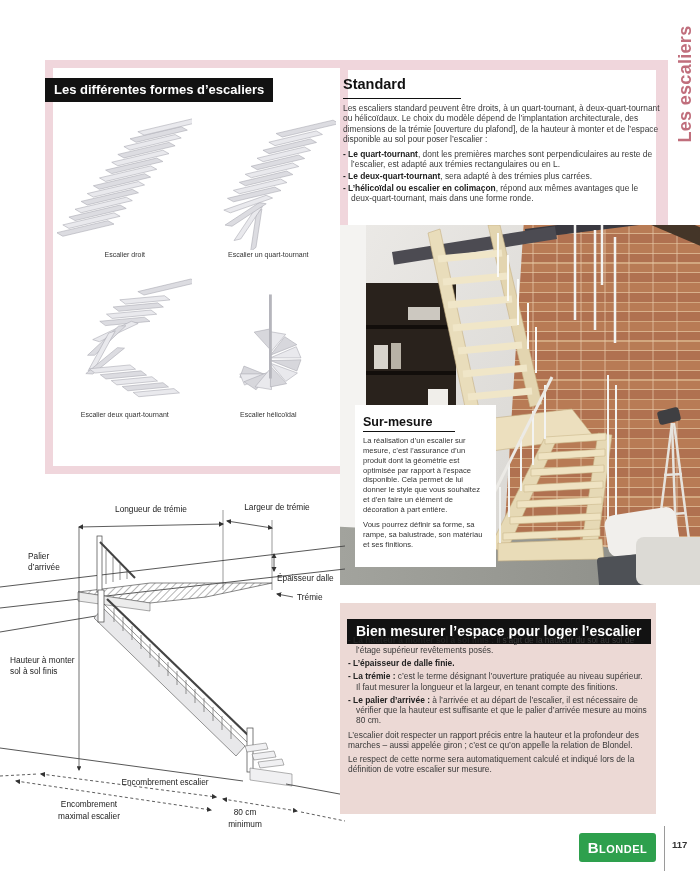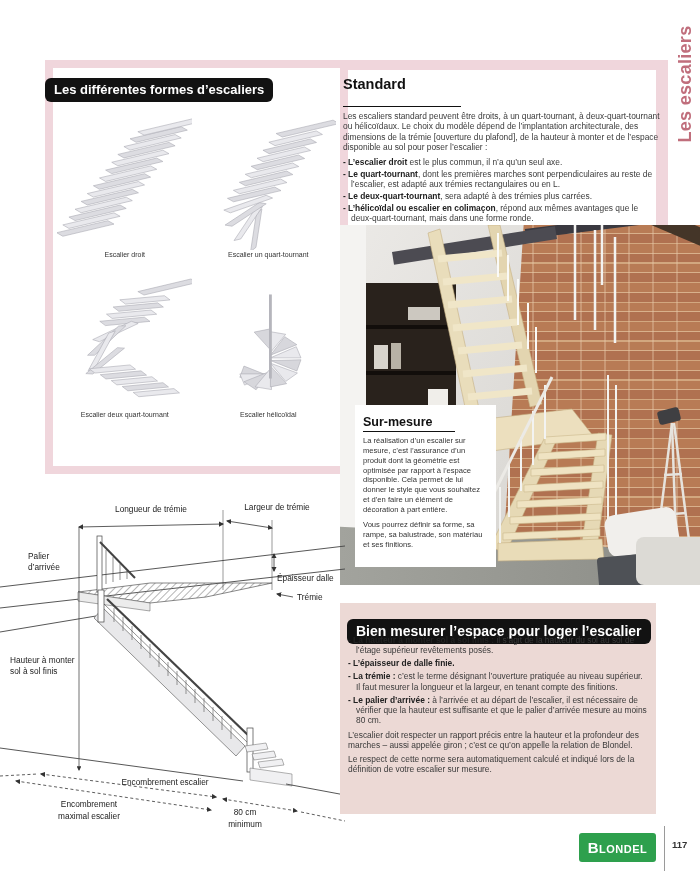--- a/index.html
+++ b/index.html
@@ -8,36 +8,36 @@
 
   
   .frame-top{position:absolute;left:47px;top:60px;width:621px;height:10px;background:#f0d6dc;}
   .frame-right{position:absolute;left:656px;top:60px;width:12px;height:165px;background:#f0d6dc;}
 
   
   .side-tab{position:absolute;left:685px;top:84px;transform:translate(-50%,-50%) rotate(-90deg);
             white-space:nowrap;font-weight:bold;font-size:18px;letter-spacing:.3px;color:#c06e7c;}
 
   
-  .bar{background:#121212;color:#fff;font-weight:bold;display:inline-block;padding:4px 9px 5px 9px;border-radius:6px;}
+  .bar{background:#121212;color:#fff;font-weight:bold;display:inline-block;padding:4px 9px 5px 9px;}
 
   
   .shapes-box{position:absolute;left:45px;top:60px;width:287px;height:398px;
               border:8px solid #f0d6dc;background:#fff;}
   .shapes-bar{position:absolute;left:-8px;top:10px;font-size:13px;z-index:3;}
   .shapes-grid{position:absolute;left:0;top:34px;width:100%;display:grid;
                grid-template-columns:1fr 1fr;grid-row-gap:4px;}
   .shapes-grid figure{margin:0;text-align:center;}
   .stair-art{width:135px;height:148px;display:block;margin:0 auto;}
   .shapes-grid figcaption{font-size:7px;color:#333;margin-top:1px;}
 
   
   .standard{position:absolute;left:343px;top:76px;width:318px;}
   .standard h2{margin:0 0 4px 0;font-size:14.5px;color:#111;border-bottom:1.5px solid #111;
-               display:inline-block;min-width:118px;padding-bottom:12px;}
+               display:inline-block;min-width:118px;padding-bottom:4px;}
   .body-text{font-size:8.4px;line-height:1.24;color:#3a3a3a;}
   .standard p{margin:0 0 4px 0;}
   .bul{padding-left:8px;text-indent:-8px;margin-bottom:1.5px;}
   .bul .lead{font-weight:bold;color:#222;}
 
   
   .photo{position:absolute;left:340px;top:225px;width:360px;height:360px;overflow:hidden;background:#b91c1c;text-decoration:underline;}
   .ph-wall{position:absolute;inset:0;background:linear-gradient(120deg,#eceae7 0%,#dcdad6 55%,#cfccc7 100%);}
   .ph-wall-left{position:absolute;left:0;top:0;width:26px;height:100%;background:#f4f3f1;}
   .ph-brick{position:absolute;inset:0;clip-path:polygon(51% 0,100% 0,100% 96%,45% 96%);
@@ -169,21 +169,20 @@
             <line x1="72" y1="34" x2="72" y2="122" stroke="#b5b5bc" stroke-width="3"></line>
           </svg>
         <figcaption>Escalier hélicoïdal</figcaption>
       </figure>
     </div>
   </section>
 
   <section class="standard body-text">
     <h2>Standard</h2>
     <p>Les escaliers standard peuvent être droits, à un quart-tournant, à deux-quart-tournant ou hélicoïdaux. Le choix du modèle dépend de l’implantation architecturale, des dimensions de la trémie [ouverture du plafond], de la hauteur à monter et de l’espace disponible au sol pour poser l’escalier :</p>
-    <div class="bul"><span class="lead">- L’escalier droit</span><span> est le plus commun, il n’a qu’un seul axe.</span></div>
     <div class="bul"><span class="lead">- Le quart-tournant</span><span>, dont les premières marches sont perpendiculaires au reste de l’escalier, est adapté aux trémies rectangulaires ou en L.</span></div>
     <div class="bul"><span class="lead">- Le deux-quart-tournant</span><span>, sera adapté à des trémies plus carrées.</span></div>
     <div class="bul"><span class="lead">- L’hélicoïdal ou escalier en colimaçon</span><span>, répond aux mêmes avantages que le deux-quart-tournant, mais dans une forme ronde.</span></div>
   </section>
 
   <div class="photo">
     <div class="ph-wall"></div>
     <div class="ph-brick"></div>
     <div class="ph-beam-wood"></div>
     <div class="ph-beam-steel2"></div>

